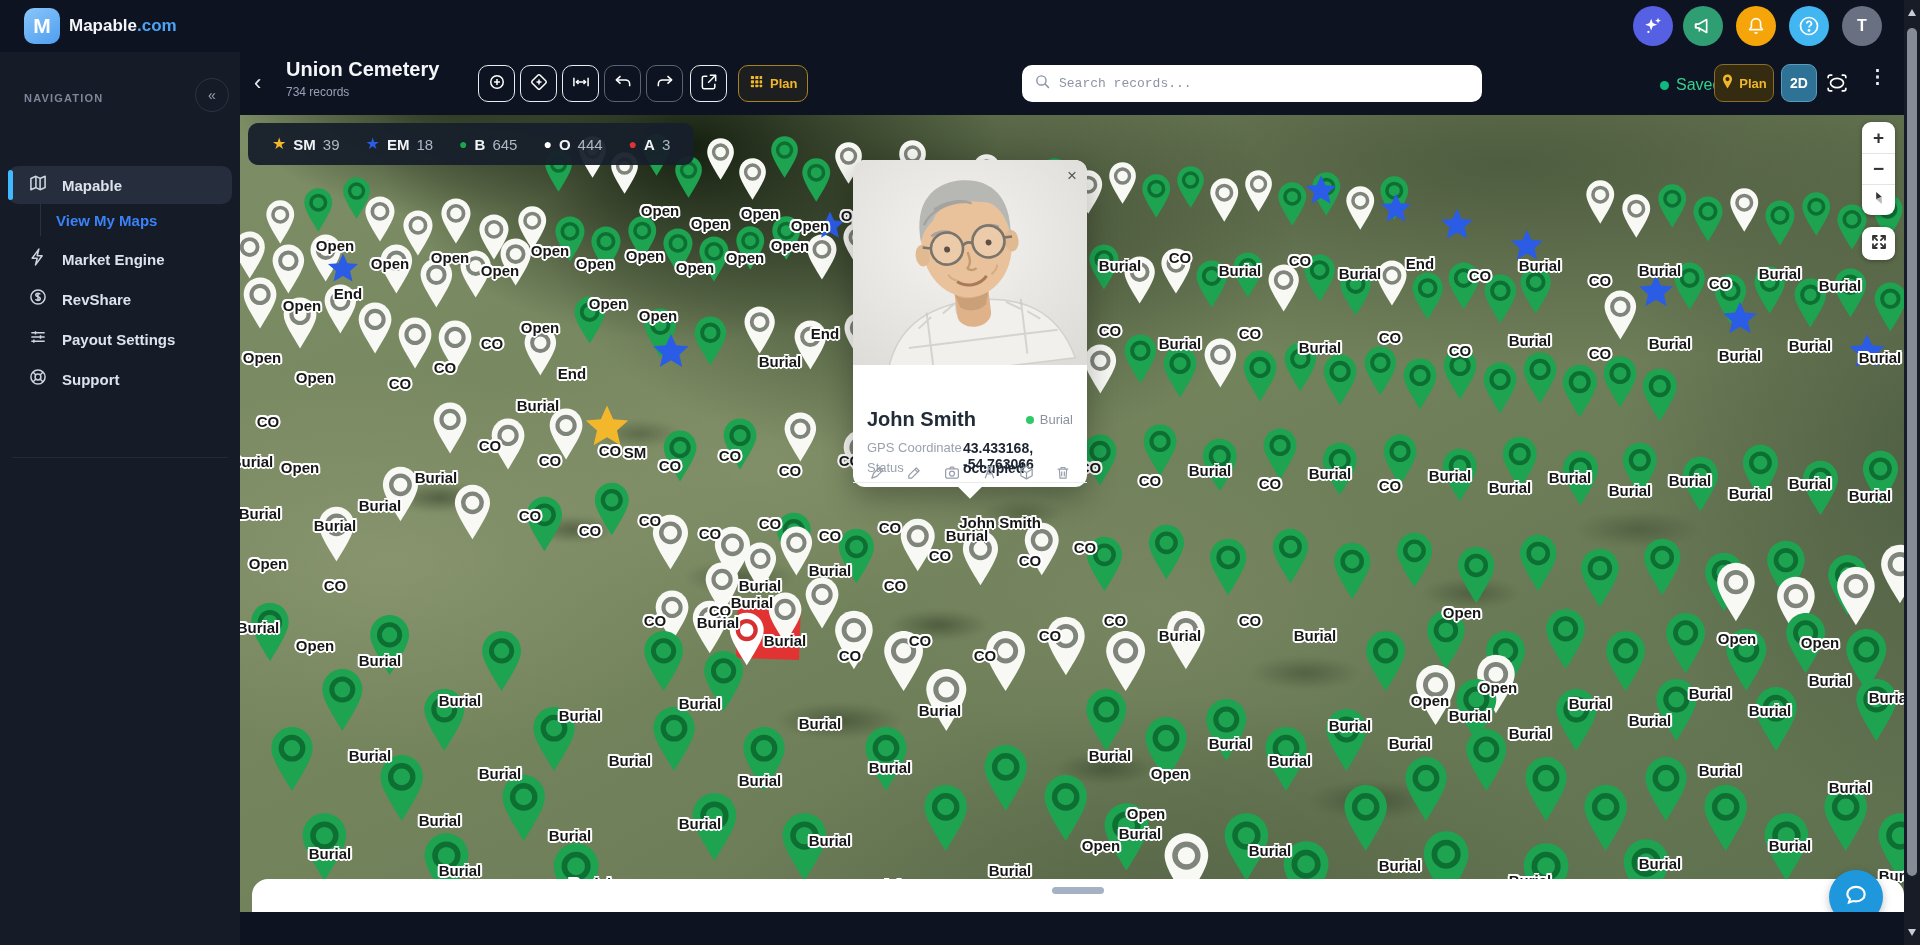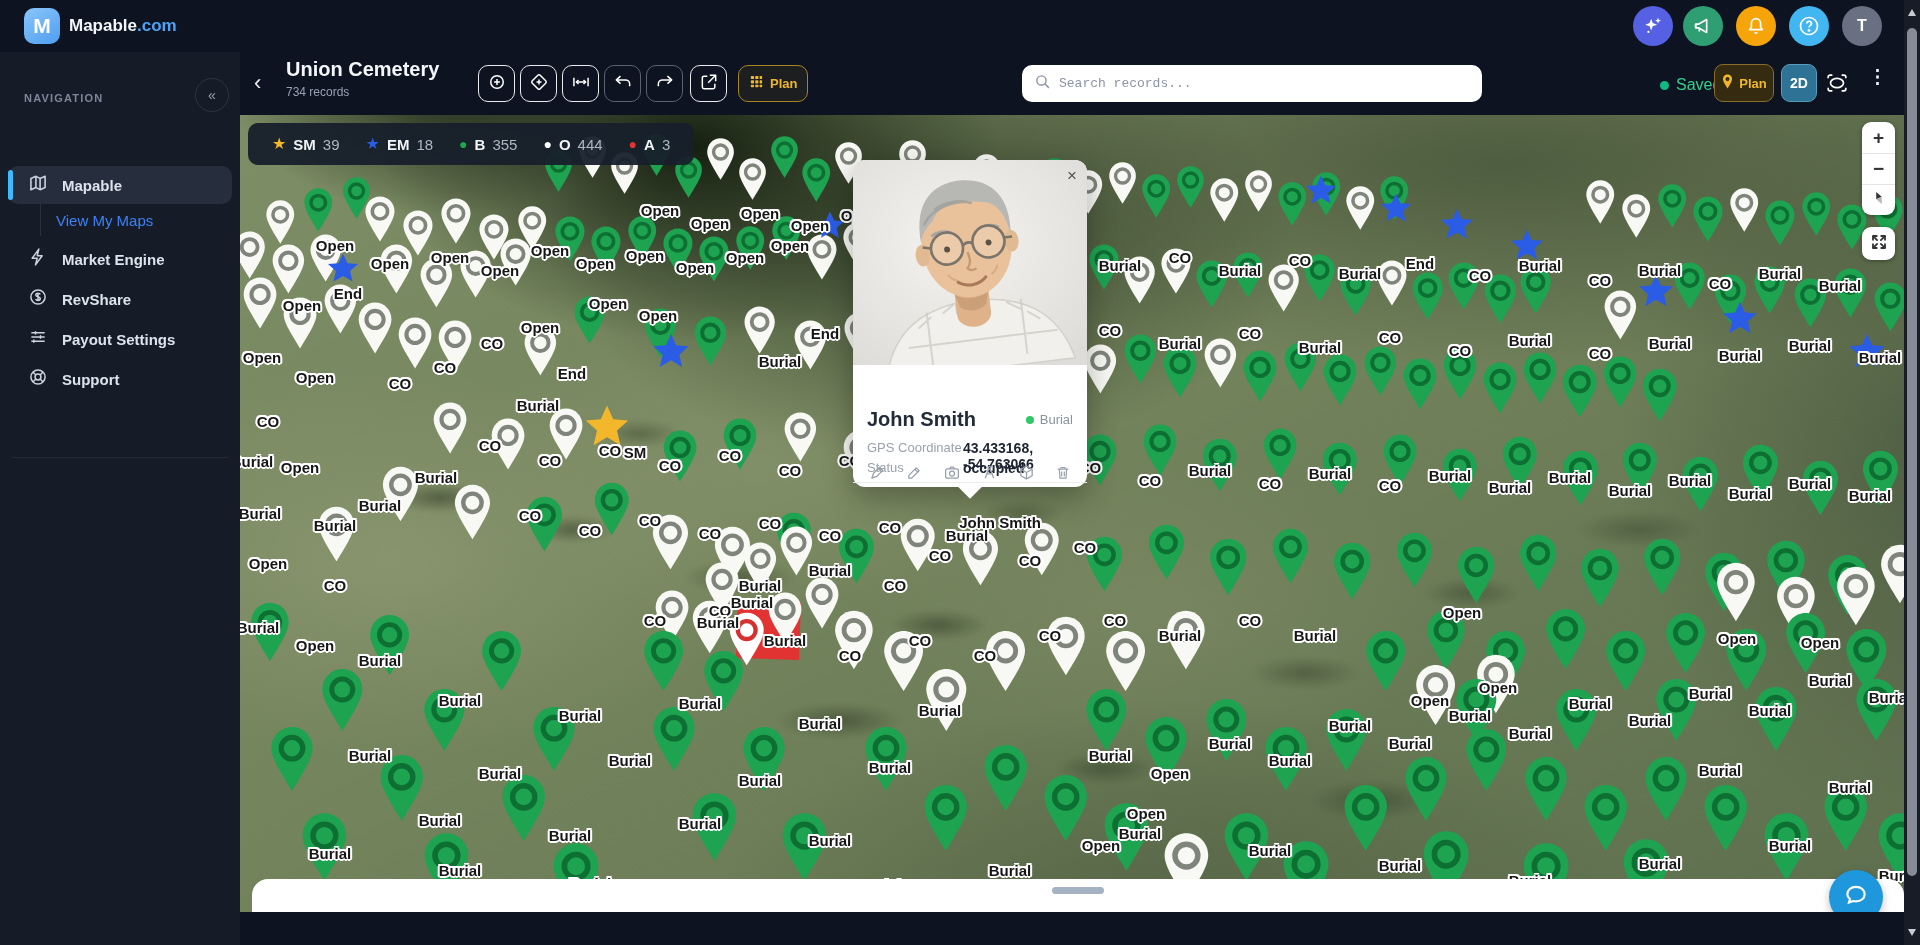--- a/index.html
+++ b/index.html
@@ -15,21 +15,21 @@
   .tb-ic .tletter{color:#fff;font-size:16px;font-weight:700}
   
   #sidebar{position:absolute;left:0;top:52px;width:240px;height:893px;background:#151b27;z-index:80}
   #nav-label{position:absolute;left:24px;top:40px;font-size:11px;font-weight:700;letter-spacing:1.2px;color:#7e8799}
   #collapse{position:absolute;left:195px;top:26px;width:34px;height:34px;border:1px solid #2c3443;border-radius:50%;color:#9aa3b2;font-size:14px;display:flex;align-items:center;justify-content:center;cursor:pointer}
   .sb-row{position:absolute;left:8px;width:224px;height:38px;display:flex;align-items:center;gap:14px;padding-left:20px;border-radius:10px;cursor:pointer}
   .sb-row.active{background:#262d3c}
   .sb-row .accent{position:absolute;left:0;top:4px;width:5px;height:30px;border-radius:4px;background:#41b9ff}
   .sb-row .lab{font-size:15px;font-weight:700;color:#dde3ec}
   .sb-row svg{flex:0 0 auto}
-  #viewmaps{position:absolute;left:56px;top:160px;font-size:15px;font-weight:400;color:#3b82f6;cursor:pointer}
+  #viewmaps{position:absolute;left:56px;top:160px;font-size:15px;font-weight:700;color:#3b82f6;cursor:pointer}
   #subline{position:absolute;left:40px;top:152px;width:1px;height:32px;background:#2a3140}
   #sb-divider{position:absolute;left:12px;top:405px;width:216px;height:1px;background:#222938}
   
   #header{position:absolute;left:240px;top:52px;width:1664px;height:63px;background:#0d1320;z-index:70}
   #back{position:absolute;left:14px;top:18px;color:#e8ecf2;font-size:22px;cursor:pointer}
   #h-title{position:absolute;left:46px;top:6px;font-size:20px;font-weight:700;color:#f4f6f9}
   #h-records{position:absolute;left:46px;top:33px;font-size:12px;color:#98a1b3}
   .tool-btn{position:absolute;top:13px;width:37px;height:37px;border:1.6px solid #e8ebef;border-radius:10px;display:flex;align-items:center;justify-content:center;cursor:pointer;background:transparent}
   .tool-btn.dim{border-color:#5a6372}
   #plan-btn{position:absolute;left:450px;top:13px;height:37px;padding:0 10px;border:1.6px solid #a8841f;border-radius:10px;background:rgba(240,183,41,.07);display:flex;align-items:center;gap:6px;cursor:pointer}
@@ -1506,21 +1506,21 @@
         <span class="lg-count">39</span>
       </div>
     <div class="lg-item">
         <span class="lg-sym" style="color: rgb(43, 92, 230); font-size: 16px;">★</span>
         <span class="lg-code">EM</span>
         <span class="lg-count">18</span>
       </div>
     <div class="lg-item">
         <span class="lg-sym" style="color: rgb(25, 167, 74); font-size: 14px;">●</span>
         <span class="lg-code">B</span>
-        <span class="lg-count">355</span>
+        <span class="lg-count">645</span>
       </div>
     <div class="lg-item">
         <span class="lg-sym" style="color: rgb(255, 255, 255); font-size: 14px;">●</span>
         <span class="lg-code">O</span>
         <span class="lg-count">444</span>
       </div>
     <div class="lg-item">
         <span class="lg-sym" style="color: rgb(226, 51, 51); font-size: 14px;">●</span>
         <span class="lg-code">A</span>
         <span class="lg-count">3</span>

